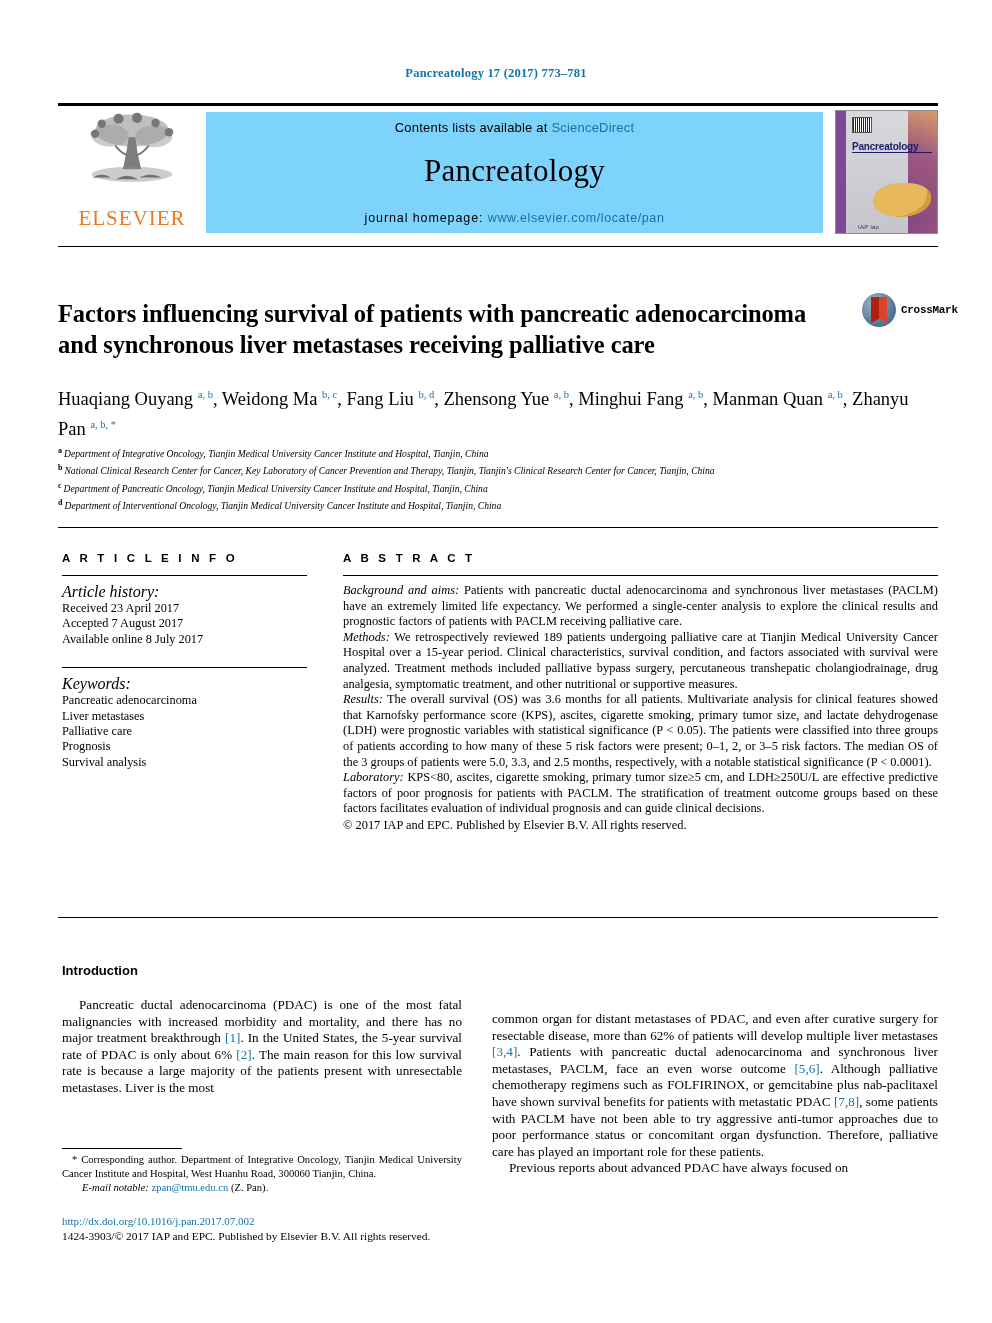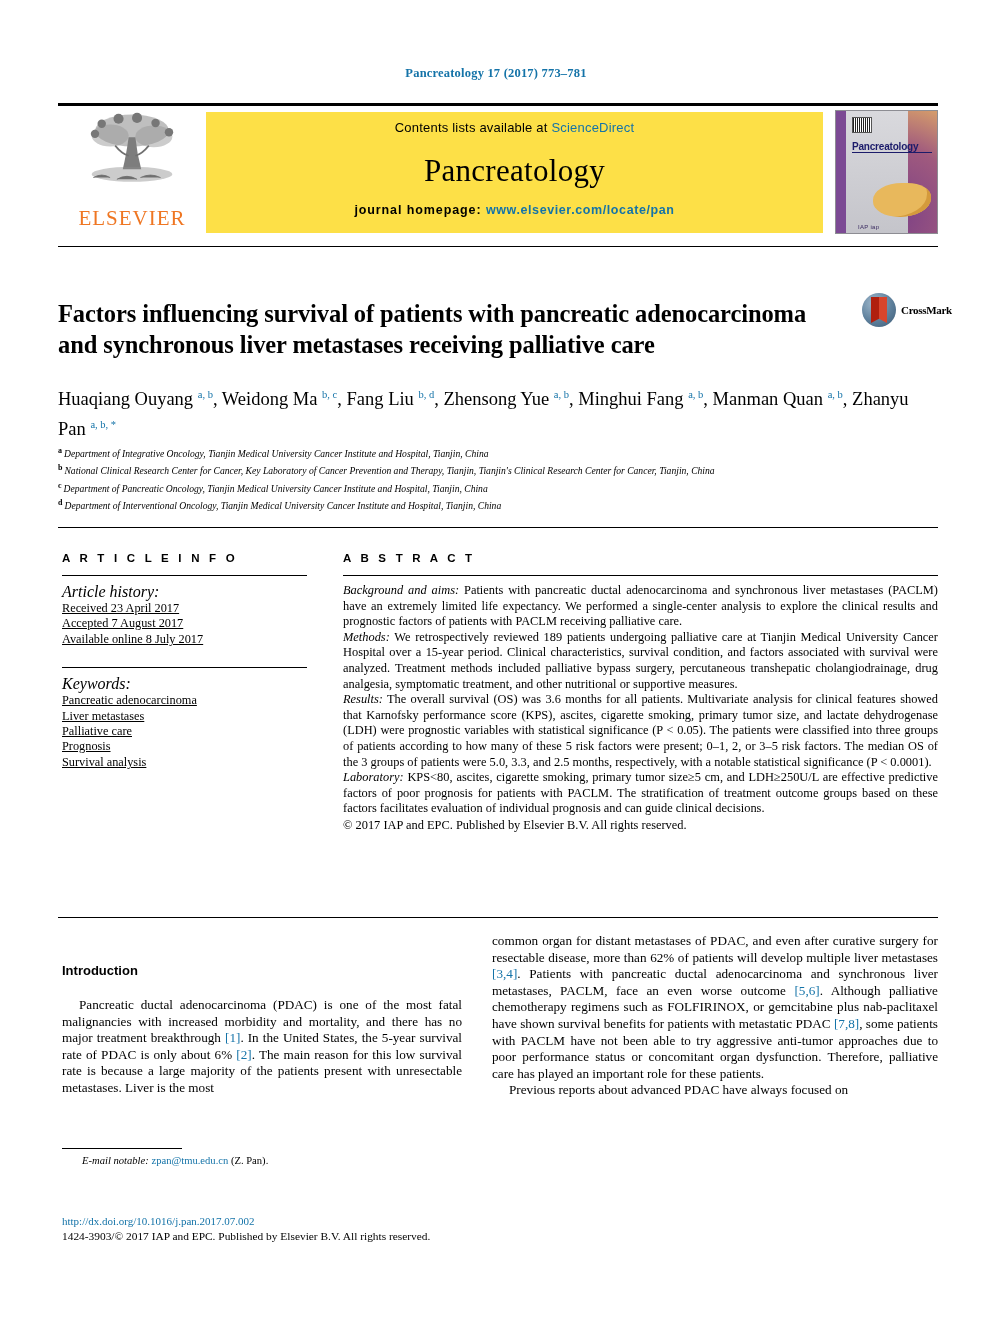--- a/index.html
+++ b/index.html
@@ -48,21 +48,21 @@
   .elsevier-word {
     font-family: "Liberation Serif", serif;
     font-size: 21px;
     letter-spacing: 1px;
     color: #ef7622;
     font-weight: normal;
     padding-bottom: 2px;
   }
   .banner {
     flex: 1;
-    background: #fde047;
+    background: #7dd3fc;
     margin-top: 6px;
     margin-bottom: 0px;
     position: relative;
     display: flex;
     flex-direction: column;
     align-items: center;
     justify-content: flex-start;
     padding-top: 8px;
   }
   .banner .contents {
@@ -73,23 +73,22 @@
   .banner .contents .sd { color: #1473a8; }
   .banner .jtitle {
     font-family: "Liberation Serif", serif;
     font-size: 31px;
     margin-top: 18px;
     letter-spacing: .3px;
   }
   .banner .homepage {
     font-family: "Liberation Sans", sans-serif;
     font-size: 12.5px;
-    margin-top: 14px;
+    margin-top: 22px;
     letter-spacing: .9px;
-    font-weight: bold;
   }
   .banner .homepage .url { color: #1473a8; letter-spacing: .6px; }
   .cover {
     width: 103px;
     margin-left: 12px;
     margin-top: 4px;
     height: 124px;
     border: 1px solid #8d8d93;
     position: relative;
     overflow: hidden;
@@ -154,21 +153,21 @@
     width: 34px; height: 34px; border-radius: 50%;
     background: radial-gradient(circle at 35% 30%, #9fb8cc 0%, #5d7f9b 55%, #3c5a74 100%);
     position: relative; flex: 0 0 auto;
   }
   .cm-book {
     position:absolute; left: 9px; top: 4px; width: 16px; height: 26px;
     background: linear-gradient(90deg,#b0200f 0 50%, #d9452c 50% 100%);
     clip-path: polygon(0 0,100% 0,100% 100%,50% 84%,0 100%);
   }
   .cm-text {
-    font-family:Liberation Serif, serif;
+    font-family:Liberation Mono, monospace;
     font-size: 11px; font-weight: bold; margin-left: 5px; letter-spacing:-.3px;
   }
 
   .authors {
     position: absolute;
     top: 382px; left: 58px; width: 880px;
     font-size: 18.5px;
     line-height: 26px;
   }
   .authors sup { font-size: 10.5px; color: #1473a8; font-weight: normal; }
@@ -197,21 +196,21 @@
   }
   .sec-head {
     font-family: Liberation Sans, sans-serif;
     font-size: 11.5px;
     font-weight: bold;
     letter-spacing: 3.2px;
     margin-bottom: 11px;
   }
   .sec-rule { border-top: 1.2px solid #000; margin-bottom: 7px; }
   .hist-label, .kw-label { font-style: italic; }
-  .hist-line, .kw-line { font-size: 12.3px; line-height: 15.4px; text-decoration: underline; }
+  .hist-line, .kw-line { font-size: 12.3px; line-height: 15.4px; }
   .kw-block { margin-top: 20px; }
   .kw-block .sec-rule { margin-bottom: 7px; }
 
   .abs-para {
     font-size: 12.4px;
     line-height: 15.6px;
     text-align: justify;
     margin: 0;
   }
   .abs-para .lbl { font-style: italic; }
@@ -220,21 +219,21 @@
   .info-rule-bot {
     position: absolute; top: 917px; left: 58px; width: 880px;
     border-top: 1.5px solid #000;
   }
 
   
   .body-left {
     position: absolute; top: 963px; left: 62px; width: 400px;
   }
   .body-right {
-    position: absolute; top: 933px; left: 492px; width: 446px;
+    position: absolute; top: 1011px; left: 492px; width: 446px;
   }
   .body-head {
     font-family: "Liberation Sans", sans-serif;
     font-size: 13px;
     font-weight: bold;
     margin-bottom: 19px;
   }
   .body-para {
     font-size: 13.2px;
     line-height: 16.6px;
@@ -393,20 +392,23 @@
 
   <div class="body-right">
     <p class="body-para" style="text-indent:0">
       <span>common organ for distant metastases of PDAC, and even after curative surgery for resectable disease, more than 62% of patients will develop multiple liver metastases </span><span class="ref">[3,4]</span><span>. Patients with pancreatic ductal adenocarcinoma and synchronous liver metastases, PACLM, face an even worse outcome </span><span class="ref">[5,6]</span><span>. Although palliative chemotherapy regimens such as FOLFIRINOX, or gemcitabine plus nab-paclitaxel have shown survival benefits for patients with metastatic PDAC </span><span class="ref">[7,8]</span><span>, some patients with PACLM have not been able to try aggressive anti-tumor approaches due to poor performance status or concomitant organ dysfunction. Therefore, palliative care has played an important role for these patients.</span>
     </p>
     <p class="body-para">Previous reports about advanced PDAC have always focused on</p>
   </div>
 
   <div class="foot-rule"></div>
   <div class="footnote">
+    <div class="fn-first">
+      <span>*</span><span> Corresponding author. Department of Integrative Oncology, Tianjin Medical University Cancer Institute and Hospital, West Huanhu Road, 300060 Tianjin, China.</span>
+    </div>
     <div class="email">
       <i>E-mail notable:</i>
       <span class="link">zpan@tmu.edu.cn</span><span> (Z. Pan).</span>
     </div>
   </div>
 
   <div class="doi-block">
     <div class="doi">http://dx.doi.org/10.1016/j.pan.2017.07.002</div>
     <div class="issn">1424-3903/© 2017 IAP and EPC. Published by Elsevier B.V. All rights reserved.</div>
   </div>

